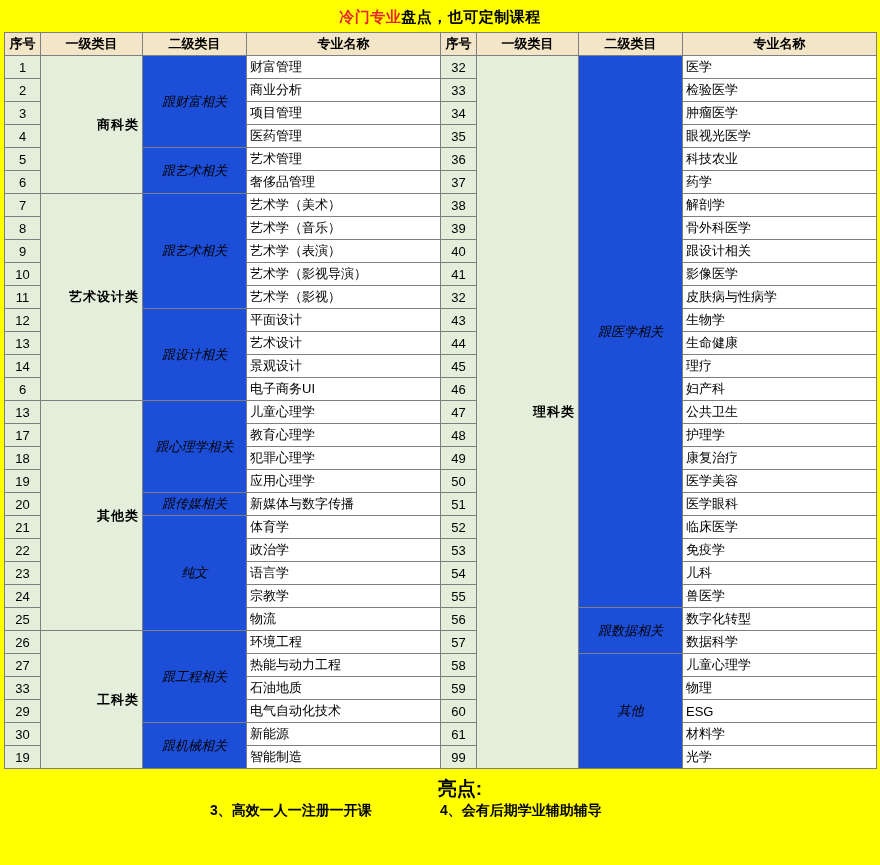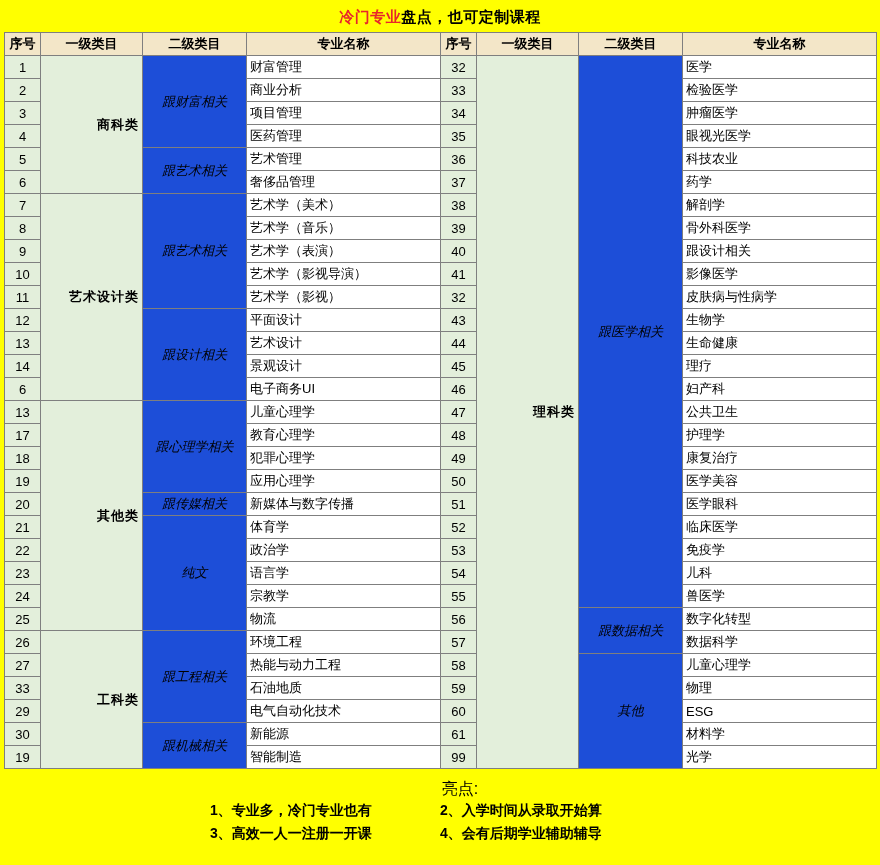--- a/index.html
+++ b/index.html
@@ -91,22 +91,22 @@
   col.w-idx2{ width: 36px; }
   col.w-l1b { width: 102px; }
   col.w-l2b { width: 104px; }
   col.w-majb{ width: 194px; }
   
   .footer {
     padding-top: 9px;
     text-align: center;
   }
   .footer .ftitle {
-    font-size: 16px;
-    font-weight: normal;
+    font-size: 19px;
+    font-weight: bold;
     line-height: 21px;
     margin-left: 40px;
   }
   .footer .frow {
     font-size: 14px;
     line-height: 23px;
     font-weight: bold;
     display: flex;
     justify-content: center;
   }
@@ -353,23 +353,19 @@
             <td class="c-major">光学</td>
           </tr>
         </tbody>
     </table>
   </div>
 
   <div class="footer">
     <div class="ftitle">亮点:</div>
     <div id="footer-rows">
         <div class="frow">
-          <div class="fcell">1、专业多，冷门专业也有</div>
-          <div class="fcell">2、入学时间从录取开始算</div>
-        </div>
-        <div class="frow">
           <div class="fcell">3、高效一人一注册一开课</div>
           <div class="fcell">4、会有后期学业辅助辅导</div>
         </div>
       </div>
   </div>
 
 </div>
 
 </body></html>

